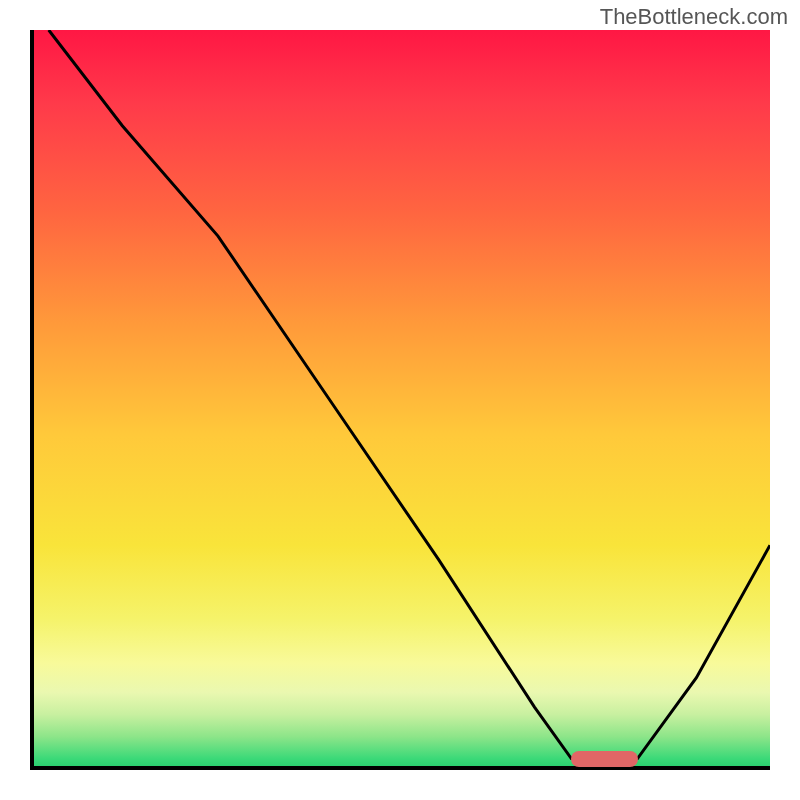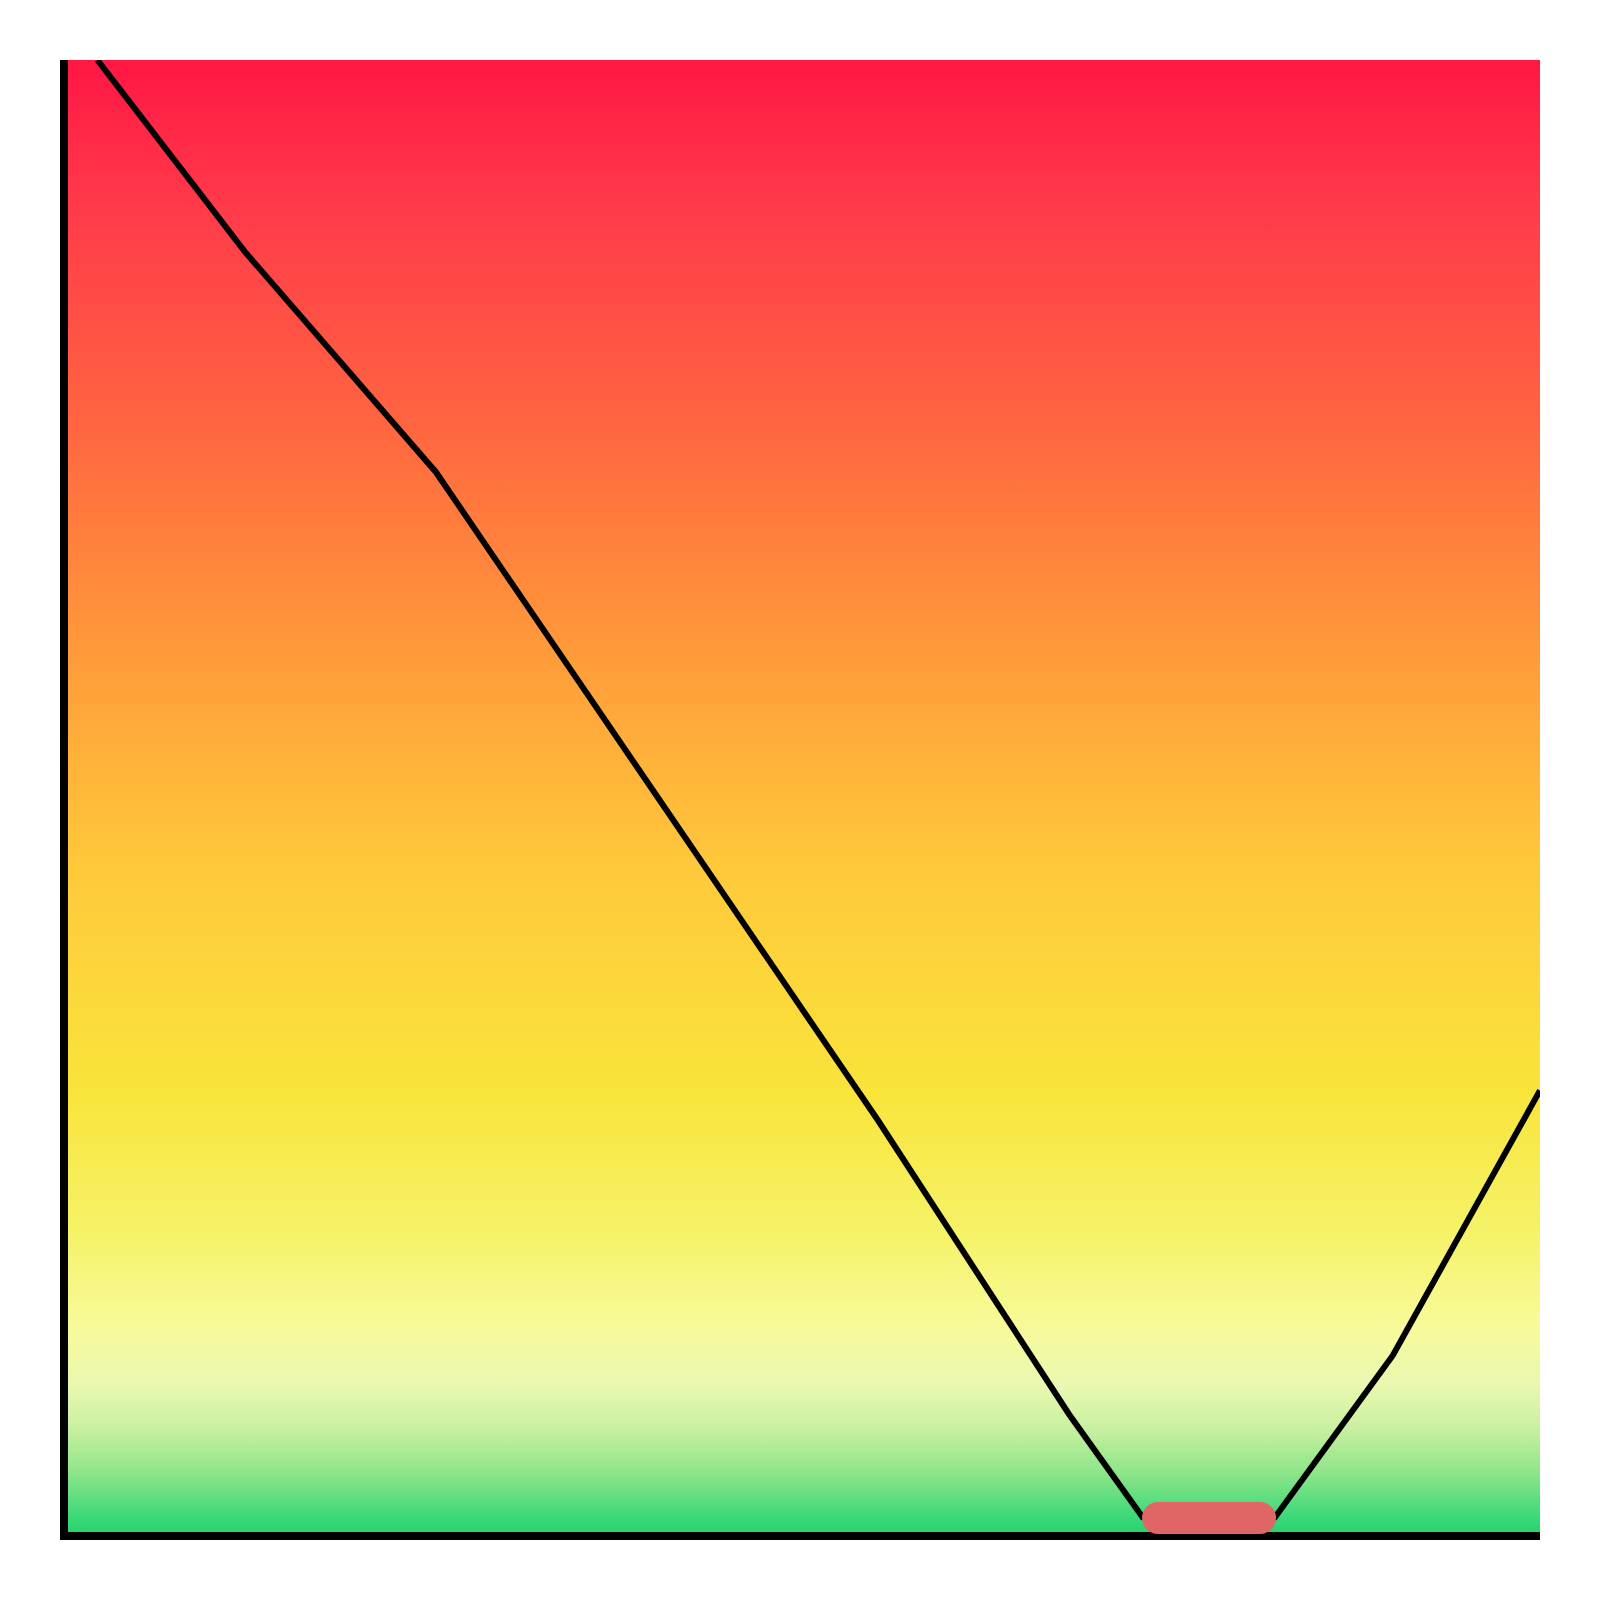--- a/index.html
+++ b/index.html
@@ -65,20 +65,21 @@
     position: absolute;
     background: #e06666;
     border-radius: 999px;
     height: 16px;
     width: 72px;
   }
 </style>
 </head>
 <body>
 <div class="container">
+  <div class="watermark">TheBottleneck.com</div>
   <div class="plot">
     <div class="gradient"></div>
     <svg class="curve" viewBox="0 0 736 736" preserveAspectRatio="none">
       <path id="curve-path" fill="none" stroke="#000" stroke-width="3" d="M14.7 0.0 L88.3 95.7 L184.0 206.1 L294.4 368.0 L404.8 529.9 L500.5 677.1 L537.3 728.6 L574.1 728.6 L603.5 728.6 L662.4 647.7 L736.0 515.2 "></path>
     </svg>
     <div class="marker" id="marker" style="left: 537.28px; width: 66.24px; top: 720.64px;"></div>
   </div>
 </div>
 
 </body></html>

